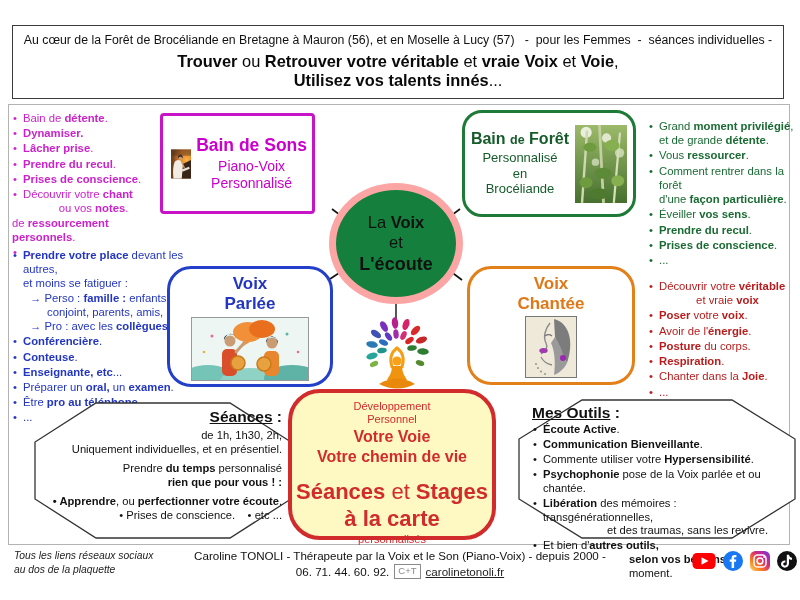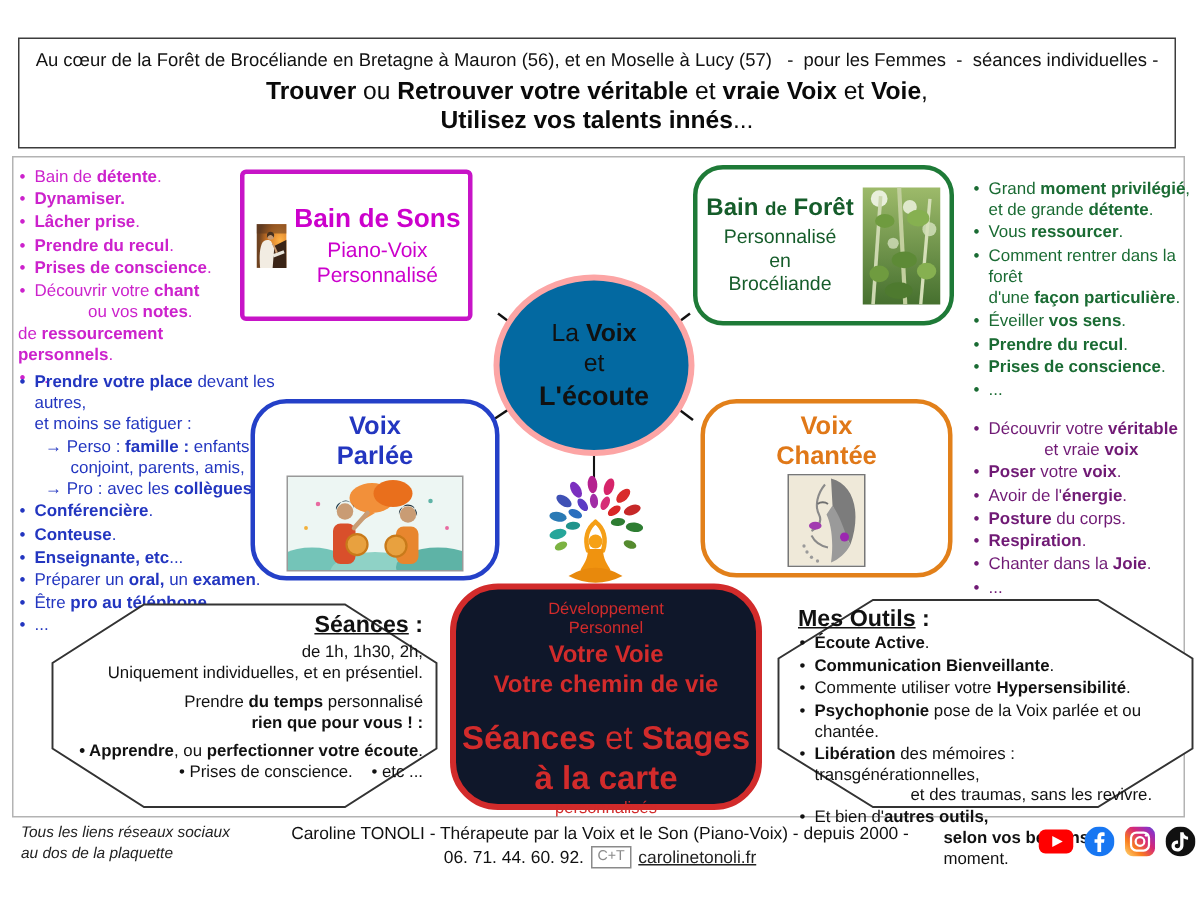--- a/index.html
+++ b/index.html
@@ -27,21 +27,21 @@
   .arr{display:block;padding-left:7px;}
   .arr2{display:block;padding-left:24px;}
   .ind{display:block;padding-left:64px;}
   .ind2{display:block;padding-left:86px;}
   .vgap{display:block;height:5px;}
   .u{text-decoration:underline;}
 
   #pink-list{position:absolute;left:12px;top:111px;width:152px;color:#cc22cc;}
   #green-list{position:absolute;left:648px;top:119px;width:148px;color:#1a6b33;}
   #blue-list{position:absolute;left:12px;top:248px;width:205px;color:#2336c0;line-height:1.24;}
-  #orange-list{position:absolute;left:648px;top:279px;width:148px;color:#701a75;}
+  #orange-list{position:absolute;left:648px;top:279px;width:148px;color:#b91c1c;}
 
   
   .node{position:absolute;background:#fff;box-sizing:border-box;}
   #sons-box{left:160px;top:113px;width:155px;height:101px;border:3.5px solid #c714c7;border-radius:4px;display:flex;align-items:center;gap:5px;padding:0 5px 0 8px;}
   .sons-text{flex:1;text-align:center;color:#cc00cc;}
   .sons-title{font-size:17.5px;font-weight:bold;white-space:nowrap;}
   .sons-sub{font-size:14px;line-height:1.2;margin-top:2px;}
 
   #foret-box{left:462px;top:110px;width:174px;height:107px;border:3.5px solid #1e7a37;border-radius:20px;display:flex;align-items:center;gap:5px;padding:0 6px 0 5px;}
   .foret-text{flex:1;text-align:center;color:#155c2a;}
@@ -51,36 +51,36 @@
 
   #parlee-box{left:167px;top:266px;width:166px;height:121px;border:3.5px solid #2440c8;border-radius:24px;text-align:center;padding-top:5px;}
   .parlee-title{color:#2336c0;font-weight:bold;font-size:17px;line-height:1.15;}
   #parlee-box svg{margin-top:4px;border:1px solid #999;}
 
   #chantee-box{left:467px;top:266px;width:168px;height:119px;border:3.5px solid #e2801a;border-radius:24px;text-align:center;padding-top:5px;}
   .chantee-title{color:#e07818;font-weight:bold;font-size:17px;line-height:1.15;}
   #chantee-box svg{margin-top:3px;border:1px solid #777;}
 
   
-  #center-circle{position:absolute;left:329px;top:183px;width:134px;height:121px;border:4px solid #fca5a5;border-radius:50%;background:#0369a1;box-sizing:border-box;display:flex;align-items:center;justify-content:center;text-align:center;font-size:16.5px;line-height:1.25;}
+  #center-circle{position:absolute;left:329px;top:183px;width:134px;height:121px;border:7px solid #fca5a5;border-radius:50%;background:#15803d;box-sizing:border-box;display:flex;align-items:center;justify-content:center;text-align:center;font-size:16.5px;line-height:1.25;}
   #center-circle .big{font-size:18px;}
 
   
   .oct{position:absolute;}
   .oct svg.oct-shape{position:absolute;left:0;top:0;}
   .oct-content{position:absolute;left:10px;right:10px;top:5px;text-align:right;font-size:11.2px;line-height:1.26;color:#111;}
   .oct-heading{font-size:15.5px;font-weight:bold;margin-bottom:1px;}
   #seances-oct{left:34px;top:402px;width:258px;height:137px;}
   #outils-oct{left:518px;top:399px;width:278px;height:140px;}
   #outils-oct .oct-content{text-align:left;left:14px;right:8px;top:4px;line-height:1.24;font-size:11.2px;}
   #outils-oct .oct-heading{text-align:left;}
   #outils-oct .blist{font-size:11.2px;line-height:1.24;color:#111;}
 
   
-  #red-box{position:absolute;left:300px;top:389px;width:208px;height:151px;border:4px solid #d22b2b;border-radius:32px;box-sizing:border-box;text-align:center;color:#d22b2b;padding-top:7px;background:#0f172a;}
+  #red-box{position:absolute;left:288px;top:389px;width:208px;height:151px;border:4px solid #d22b2b;border-radius:32px;box-sizing:border-box;text-align:center;color:#d22b2b;padding-top:7px;background:#fef9c3;}
   .dev-small{font-size:11px;line-height:1.2;}
   .dev-main{font-size:16px;font-weight:bold;line-height:1.22;margin-top:1px;}
   .dev-offer{font-size:22px;line-height:1.2;margin-top:13px;}
   .dev-foot{font-size:11px;margin-top:1px;}
 
   
   #connectors{position:absolute;left:0;top:0;pointer-events:none;}
 
   
   #footer-left{position:absolute;left:14px;top:549px;font-style:italic;font-size:10.3px;color:#222;line-height:1.35;}

